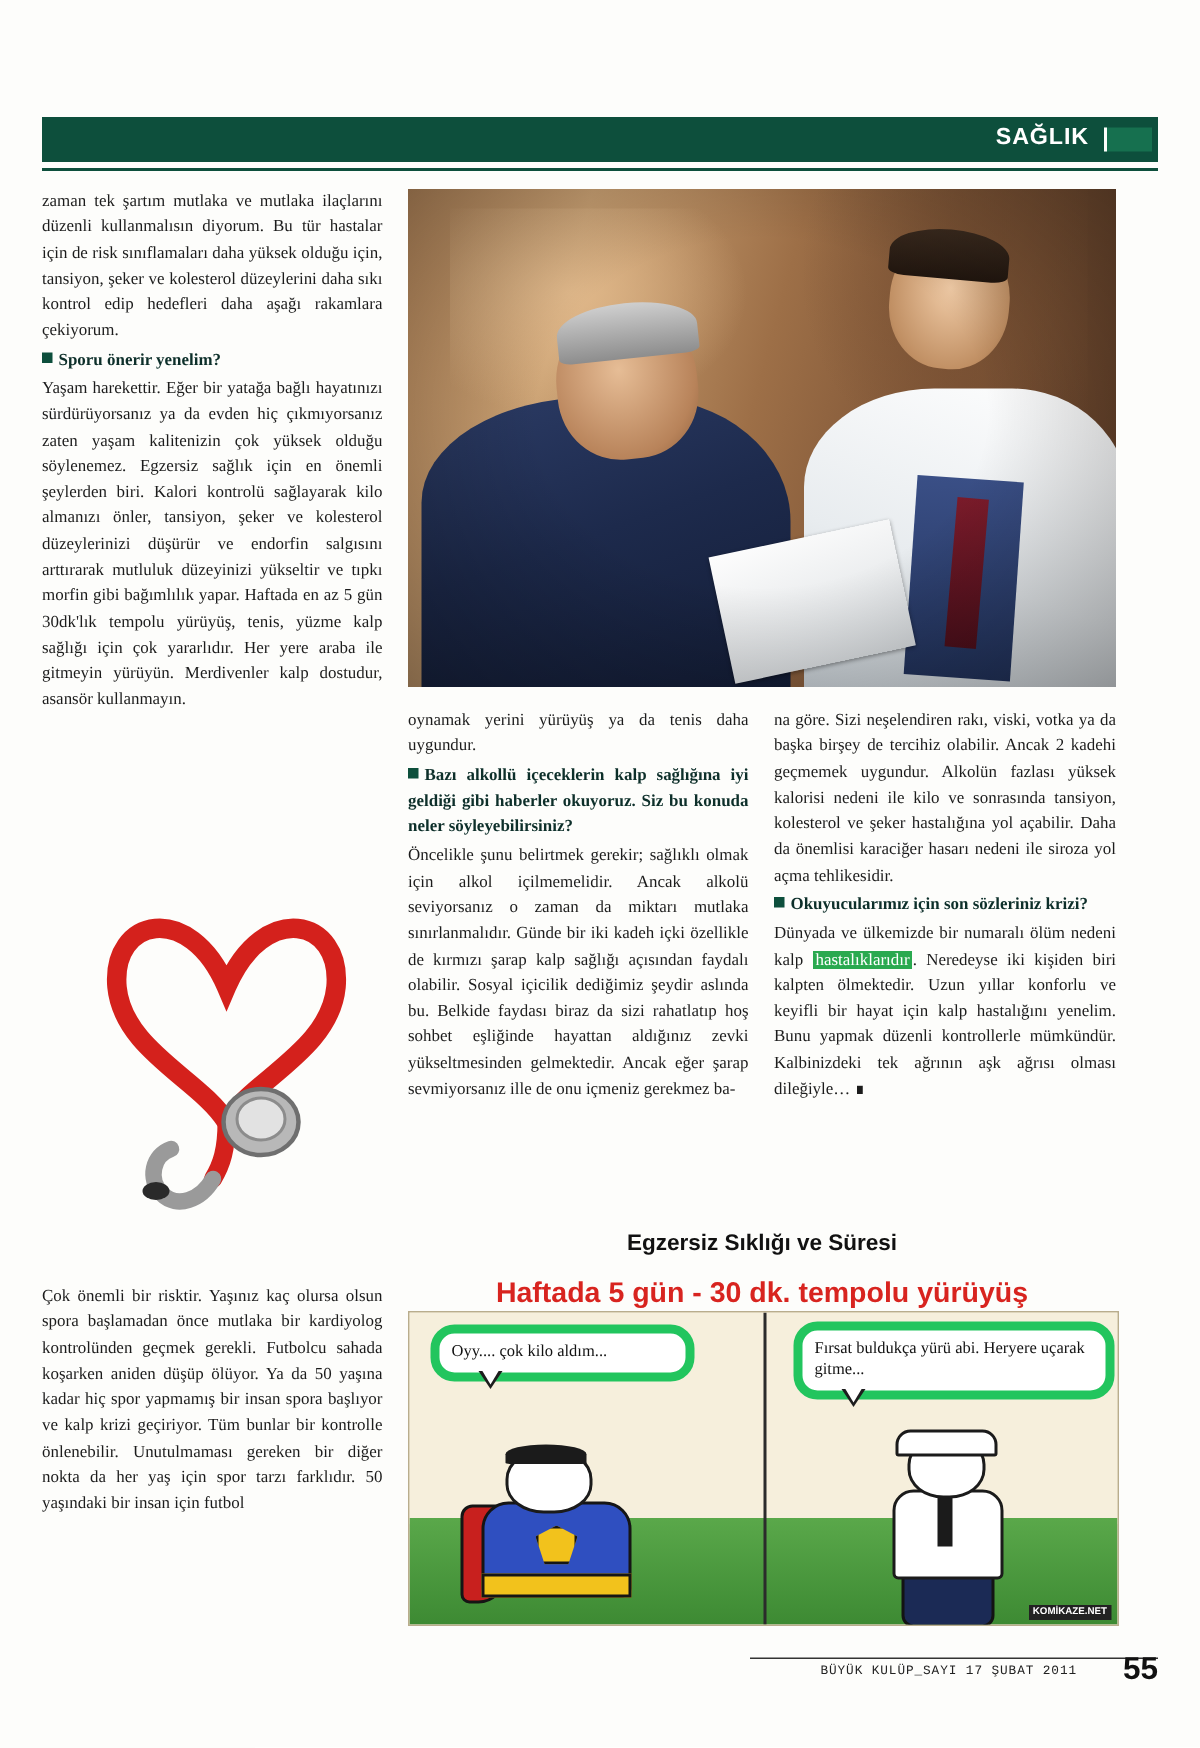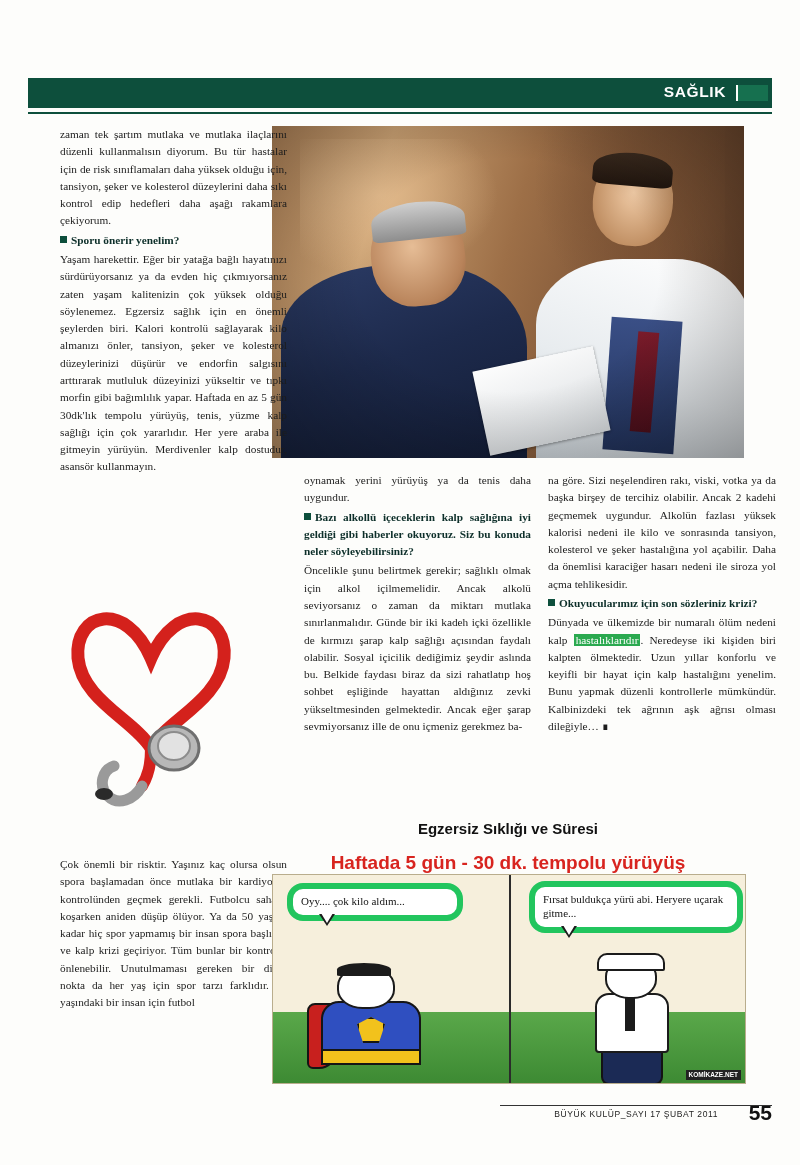--- a/index.html
+++ b/index.html
@@ -74,21 +74,20 @@
     background: #0d4f3c;
   }
 
   
   .col {
     position: absolute;
     font-size: 11.3px;
     line-height: 1.53;
     text-align: justify;
     color: #1c1c1c;
-    margin-left: 32px;
   }
   .col p {
     margin: 0 0 2px 0;
     text-indent: 0;
   }
   .subhead {
     font-weight: bold;
     color: #0d2f2a;
     margin: 5px 0 2px 0;
   }
@@ -408,21 +407,21 @@
     left: 472px;
     top: 0;
     width: 272px;
     height: 1px;
     background: #333;
   }
   .footer-text {
     position: absolute;
     right: 54px;
     top: 4px;
-    font-family: Liberation Sans, sans-serif;
+    font-family: Liberation Mono, monospace;
     font-size: 8.5px;
     letter-spacing: .6px;
     color: #222;
   }
   .footer-page {
     position: absolute;
     right: 0px;
     top: -4px;
     font-family: "Liberation Sans", sans-serif;
     font-weight: bold;

